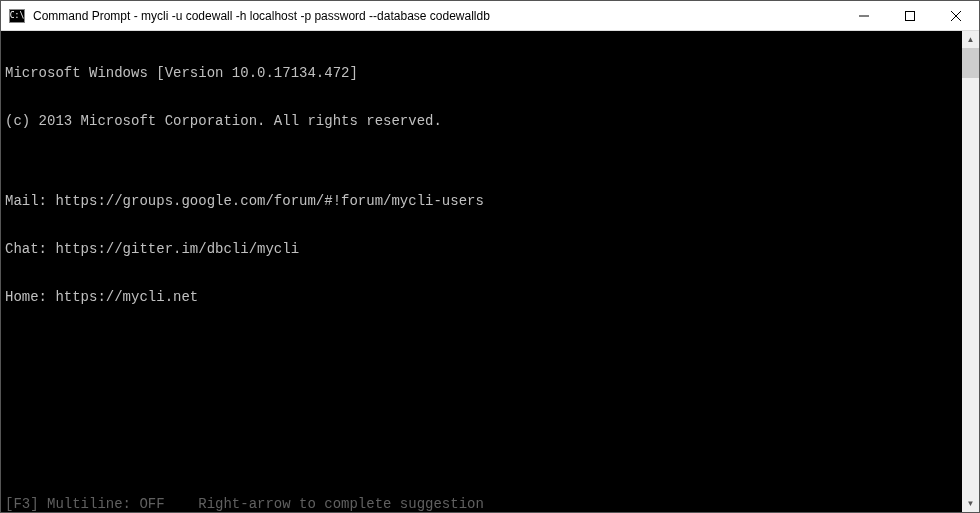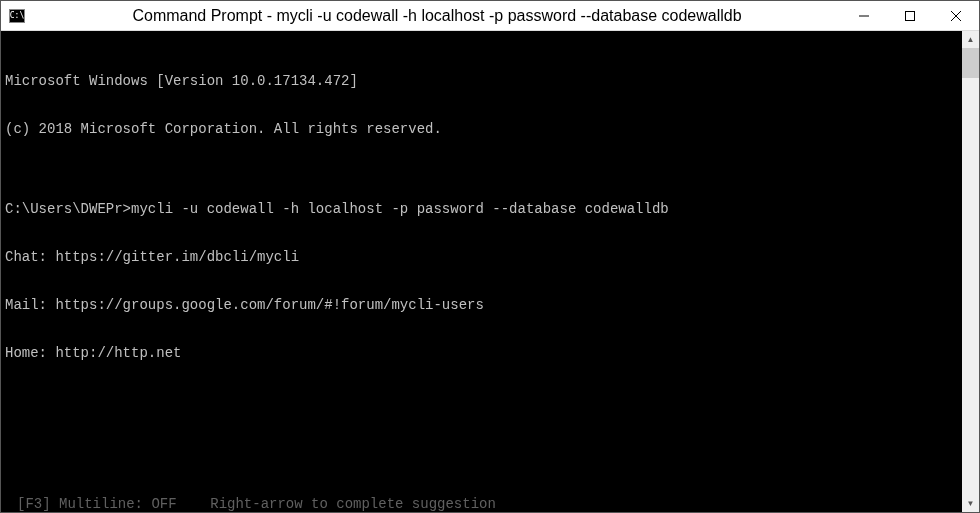--- a/index.html
+++ b/index.html
@@ -31,26 +31,25 @@
       position: relative;
       color: #fff;
       font-size: 8px;
       font-family: monospace;
       display: flex;
       align-items: center;
       justify-content: center;
       border: 1px solid #888;
     }
     .titlebar-title {
-      font-size: 16px;
+      font-size: 12px;
       color: #000;
       flex: 1;
       white-space: nowrap;
       overflow: hidden;
-      text-align: center;
     }
     .window-controls {
       display: flex;
       height: 100%;
     }
     .win-btn {
       width: 46px;
       height: 100%;
       display: flex;
       align-items: center;
@@ -69,21 +68,21 @@
       height: calc(100% - 30px);
       background: #000;
       display: flex;
     }
     .terminal {
       background: #000;
       color: #c0c0c0;
       font-family: Consolas, "Courier New", monospace;
       font-size: 14px;
       line-height: 16px;
-      padding: 10px 4px;
+      padding: 2px 4px;
       flex: 1;
       white-space: pre;
       position: relative;
       overflow: hidden;
     }
     .scrollbar {
       width: 17px;
       background: #f0f0f0;
       position: relative;
     }
@@ -103,21 +102,21 @@
     .scroll-thumb {
       position: absolute;
       top: 17px;
       width: 17px;
       height: 30px;
       background: #cdcdcd;
     }
     .bottom-hint {
       position: absolute;
       bottom: 0;
-      left: 16px;
+      left: 4px;
       color: #606060;
       font-family: Consolas, "Courier New", monospace;
       font-size: 14px;
       line-height: 16px;
       white-space: pre;
     }
     .line { display: block; }
   </style>
 </head>
 <body>
@@ -141,26 +140,25 @@
           <line x1="0" y1="0" x2="10" y2="10" stroke="#000" stroke-width="1"></line>
           <line x1="10" y1="0" x2="0" y2="10" stroke="#000" stroke-width="1"></line>
         </svg>
     </div>
   </div>
 </div>
 
 <div class="terminal-wrap">
   <div class="terminal">
     <span class="line">Microsoft Windows [Version 10.0.17134.472]</span>
-    <span class="line">(c) 2018 Microsoft Corporation. All rights reserved.</span>
+    <span class="line">(c) 2013 Microsoft Corporation. All rights reserved.</span>
     <span class="line"></span>
-    <span class="line">C:\Users\DWEPr&gt;mycli -u codewall -h localhost -p password --database codewalldb</span>
+    <span class="line">Mail: https://groups.google.com/forum/#!forum/mycli-users</span>
     <span class="line">Chat: https://gitter.im/dbcli/mycli</span>
-    <span class="line">Mail: https://groups.google.com/forum/#!forum/mycli-users</span>
-    <span class="line">Home: http://http.net</span>
+    <span class="line">Home: https://mycli.net</span>
     
     <div class="bottom-hint">[F3] Multiline: OFF    Right-arrow to complete suggestion</div>
   </div>
   <div class="scrollbar">
     <div class="scroll-arrow up">▲</div>
     <div class="scroll-thumb"></div>
     <div class="scroll-arrow down">▼</div>
   </div>
 </div>
 

